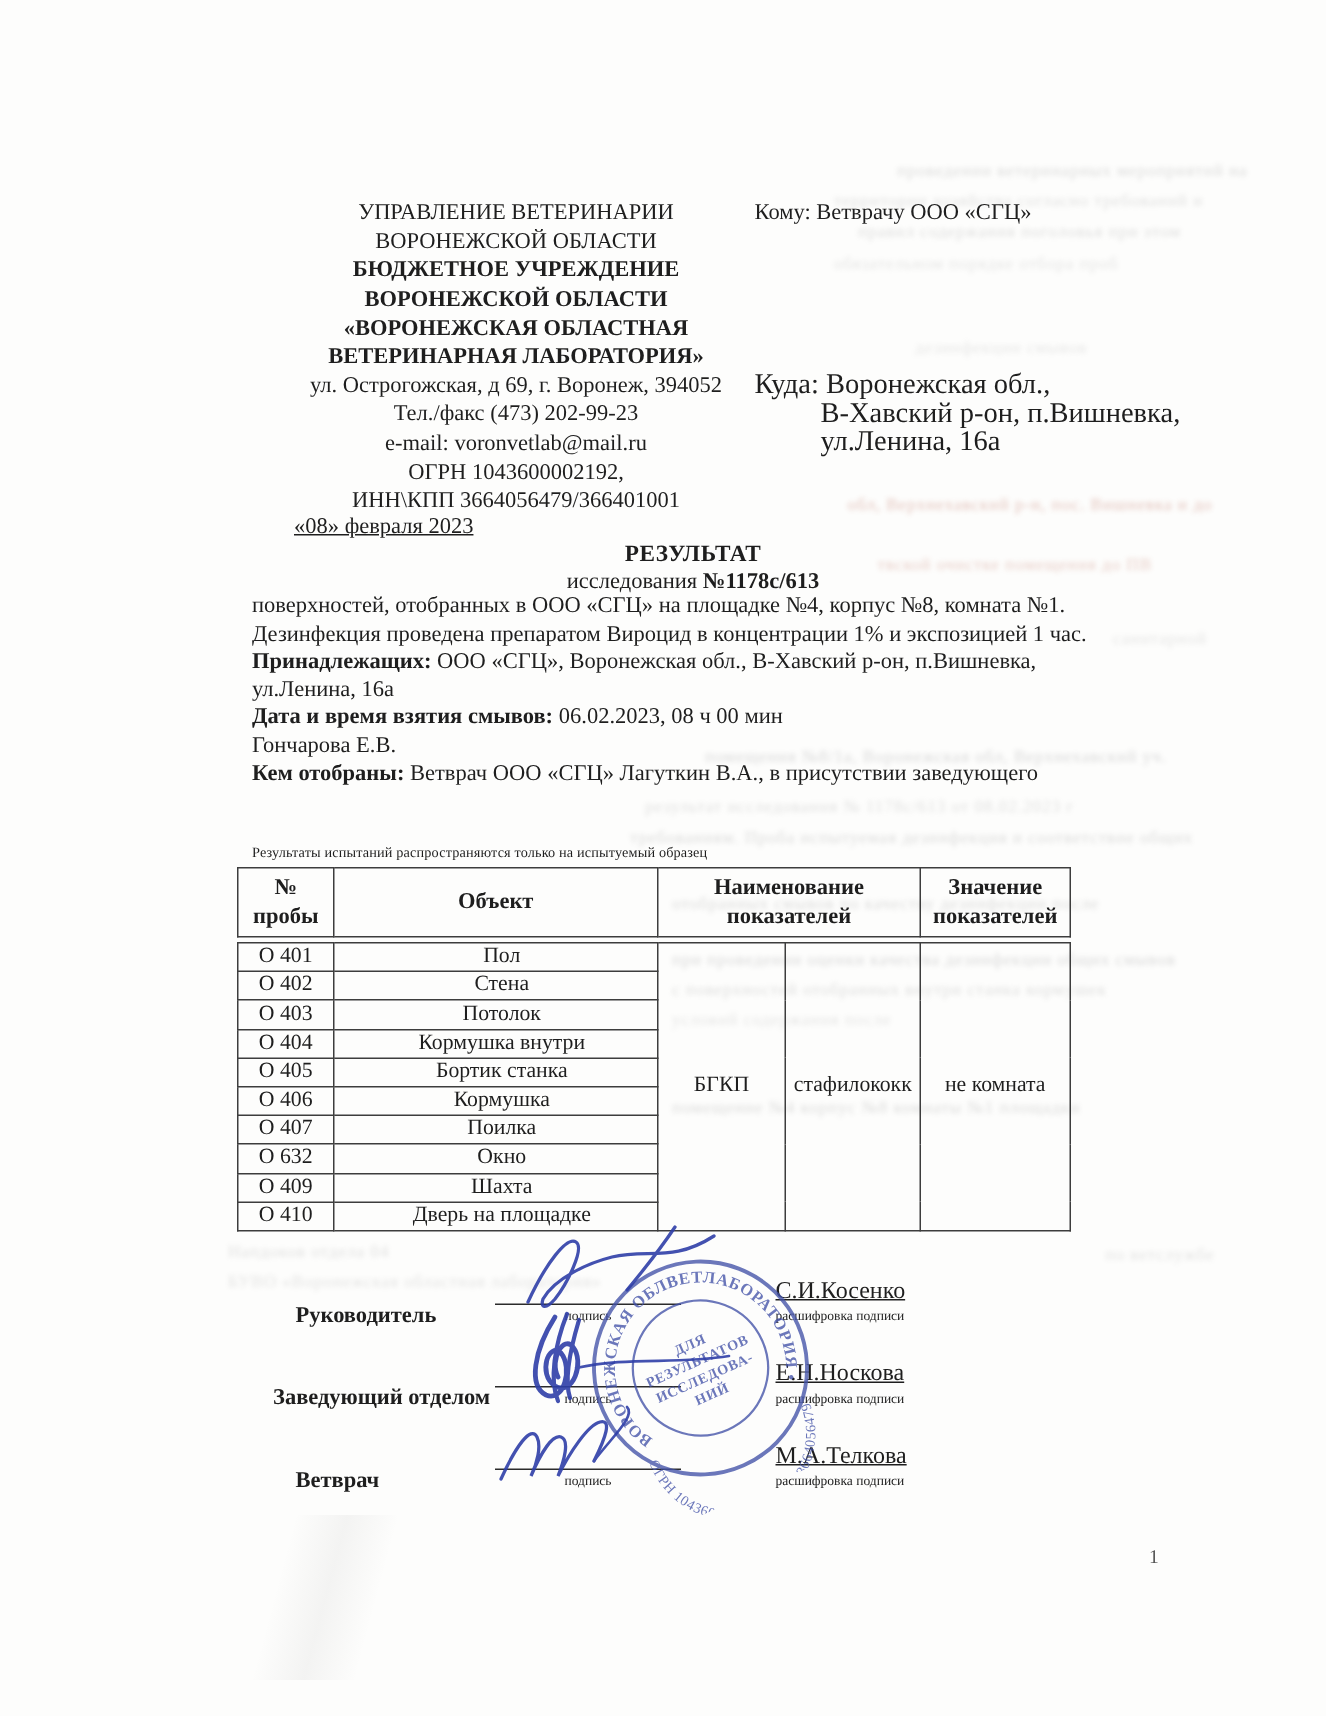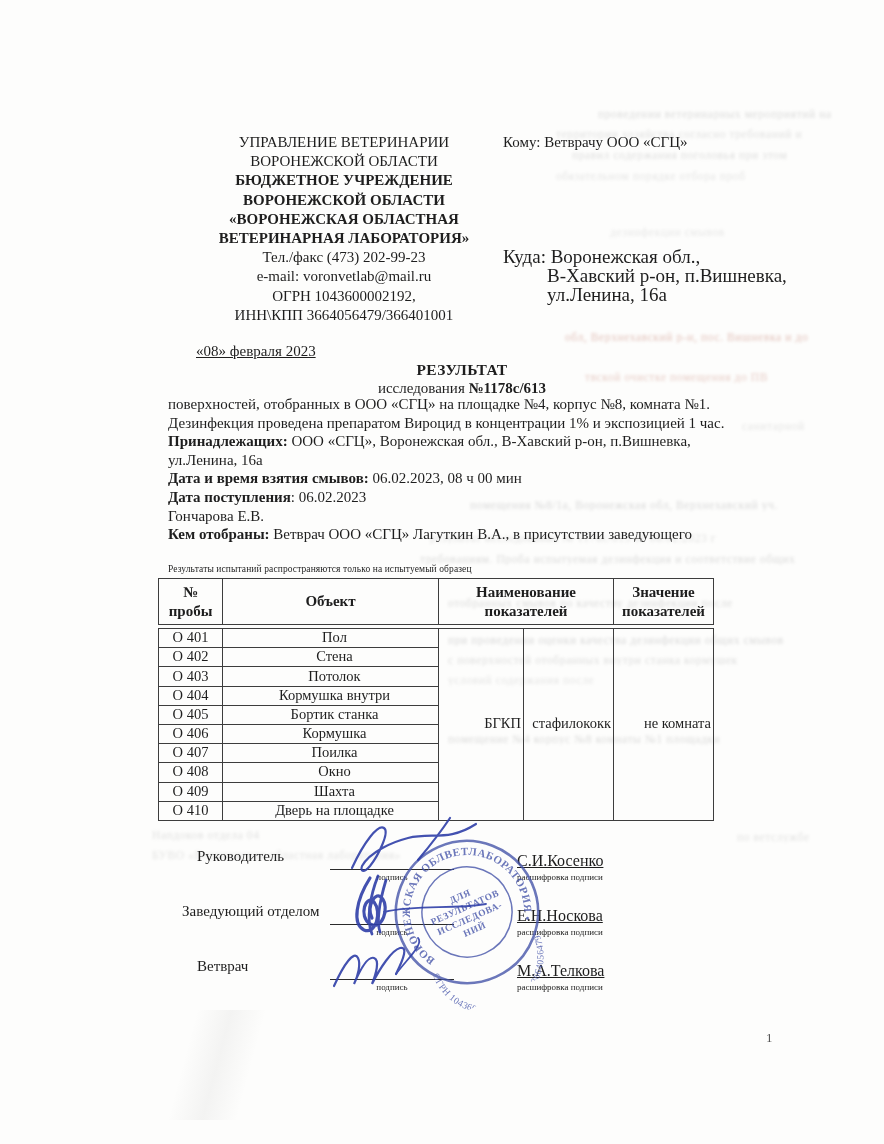--- a/index.html
+++ b/index.html
@@ -33,25 +33,25 @@
 
   table.doc{border-collapse:collapse;table-layout:fixed;background:transparent;}
   table.doc th,table.doc td{border:1.5px solid #3d3d3d;}
   .head-table{position:absolute;left:158px;top:578px;}
   .head-table th{font-size:15px;font-weight:bold;height:45px;line-height:1.22;
                  padding:0 2px;text-align:center;vertical-align:middle;}
   .body-table{position:absolute;left:158px;top:628px;font-size:14.5px;}
   .body-table td{height:18.2px;padding:0 2px;line-height:1.1;text-align:center;}
   td.cell-num{text-align:center;}
   td.cell-obj{padding-left:10px;}
-  td.cell-mid{text-align:right;vertical-align:middle;}
+  td.cell-mid{text-align:center;vertical-align:middle;}
 
   .sig-area{position:absolute;left:178px;top:846px;width:706px;height:190px;}
   .sig-row{position:absolute;left:0;width:706px;height:53px;}
-  .sig-role{position:absolute;top:2px;font-size:15px;white-space:nowrap;}
+  .sig-role{position:absolute;top:23px;font-size:15px;white-space:nowrap;font-weight:bold;}
   .sig-line{position:absolute;left:152px;top:8px;width:124px;height:15px;
             border-bottom:1.3px solid #2b2b2b;}
   .sig-cap{position:absolute;font-size:9px;color:#222;}
   .cap-sign{left:168px;top:26px;width:92px;text-align:center;}
   .sig-name{position:absolute;left:339px;top:6px;font-size:16px;text-decoration:underline;white-space:nowrap;}
   .cap-name{left:339px;top:26px;text-align:right;}
 
   .stamp-wrap{position:absolute;left:377px;top:822px;width:180px;height:180px;
               transform:rotate(-24deg);opacity:.78;}
   .pagenum{position:absolute;left:766px;top:1030px;font-size:13px;color:#555;}
@@ -87,20 +87,21 @@
 
   <div class="layer" id="content-layer">
 
     <div class="org" id="org-block">
         <div class="org-line">УПРАВЛЕНИЕ ВЕТЕРИНАРИИ</div>
         <div class="org-line">ВОРОНЕЖСКОЙ ОБЛАСТИ</div>
         <div class="org-line b">БЮДЖЕТНОЕ УЧРЕЖДЕНИЕ</div>
         <div class="org-line b">ВОРОНЕЖСКОЙ ОБЛАСТИ</div>
         <div class="org-line b">«ВОРОНЕЖСКАЯ ОБЛАСТНАЯ</div>
         <div class="org-line b">ВЕТЕРИНАРНАЯ ЛАБОРАТОРИЯ»</div>
+        <div class="org-line">ул. Острогожская, д 69, г. Воронеж, 394052</div>
         <div class="org-line">Тел./факс (473) 202-99-23</div>
         <div class="org-line">e-mail: voronvetlab@mail.ru</div>
         <div class="org-line">ОГРН 1043600002192,</div>
         <div class="org-line">ИНН\КПП 3664056479/366401001</div>
       </div>
 
     <div class="kom">Кому: Ветврачу ООО «СГЦ»</div>
 
     <div class="kuda" id="kuda-block">
         <div>Куда: Воронежская обл.,</div>
@@ -116,21 +117,20 @@
         <span>исследования </span><b>№1178с/613</b>
       </div>
     </div>
 
     <div class="para" id="result-paragraph">
         <div><span>поверхностей, отобранных в ООО «СГЦ» на площадке №4, корпус №8, комната №1.</span></div>
         <div><span>Дезинфекция проведена препаратом Вироцид в концентрации 1% и экспозицией 1 час.</span></div>
         <div><b>Принадлежащих:</b><span> ООО «СГЦ», Воронежская обл., В-Хавский р-он, п.Вишневка,</span></div>
         <div><span>ул.Ленина, 16а</span></div>
         <div><b>Дата и время взятия смывов:</b><span> 06.02.2023, 08 ч 00 мин</span></div>
-        <div><b>Дата поступления</b><span>: 06.02.2023</span></div>
         <div><span> Гончарова Е.В.</span></div>
         <div><b>Кем отобраны:</b><span> Ветврач ООО «СГЦ» Лагуткин В.А., в присутствии заведующего</span></div>
       </div>
 
     <div class="note">Результаты испытаний распространяются только на испытуемый образец</div>
 
     <table class="doc head-table">
       <colgroup>
           <col style="width:64px">
           <col style="width:216px">
@@ -181,21 +181,21 @@
           </tr>
           <tr>
             <td class="cell-num">О 406</td>
             <td class="cell-obj">Кормушка</td>
           </tr>
           <tr>
             <td class="cell-num">О 407</td>
             <td class="cell-obj">Поилка</td>
           </tr>
           <tr>
-            <td class="cell-num">О 408</td>
+            <td class="cell-num">О 632</td>
             <td class="cell-obj">Окно</td>
           </tr>
           <tr>
             <td class="cell-num">О 409</td>
             <td class="cell-obj">Шахта</td>
           </tr>
           <tr>
             <td class="cell-num">О 410</td>
             <td class="cell-obj">Дверь на площадке</td>
           </tr>

